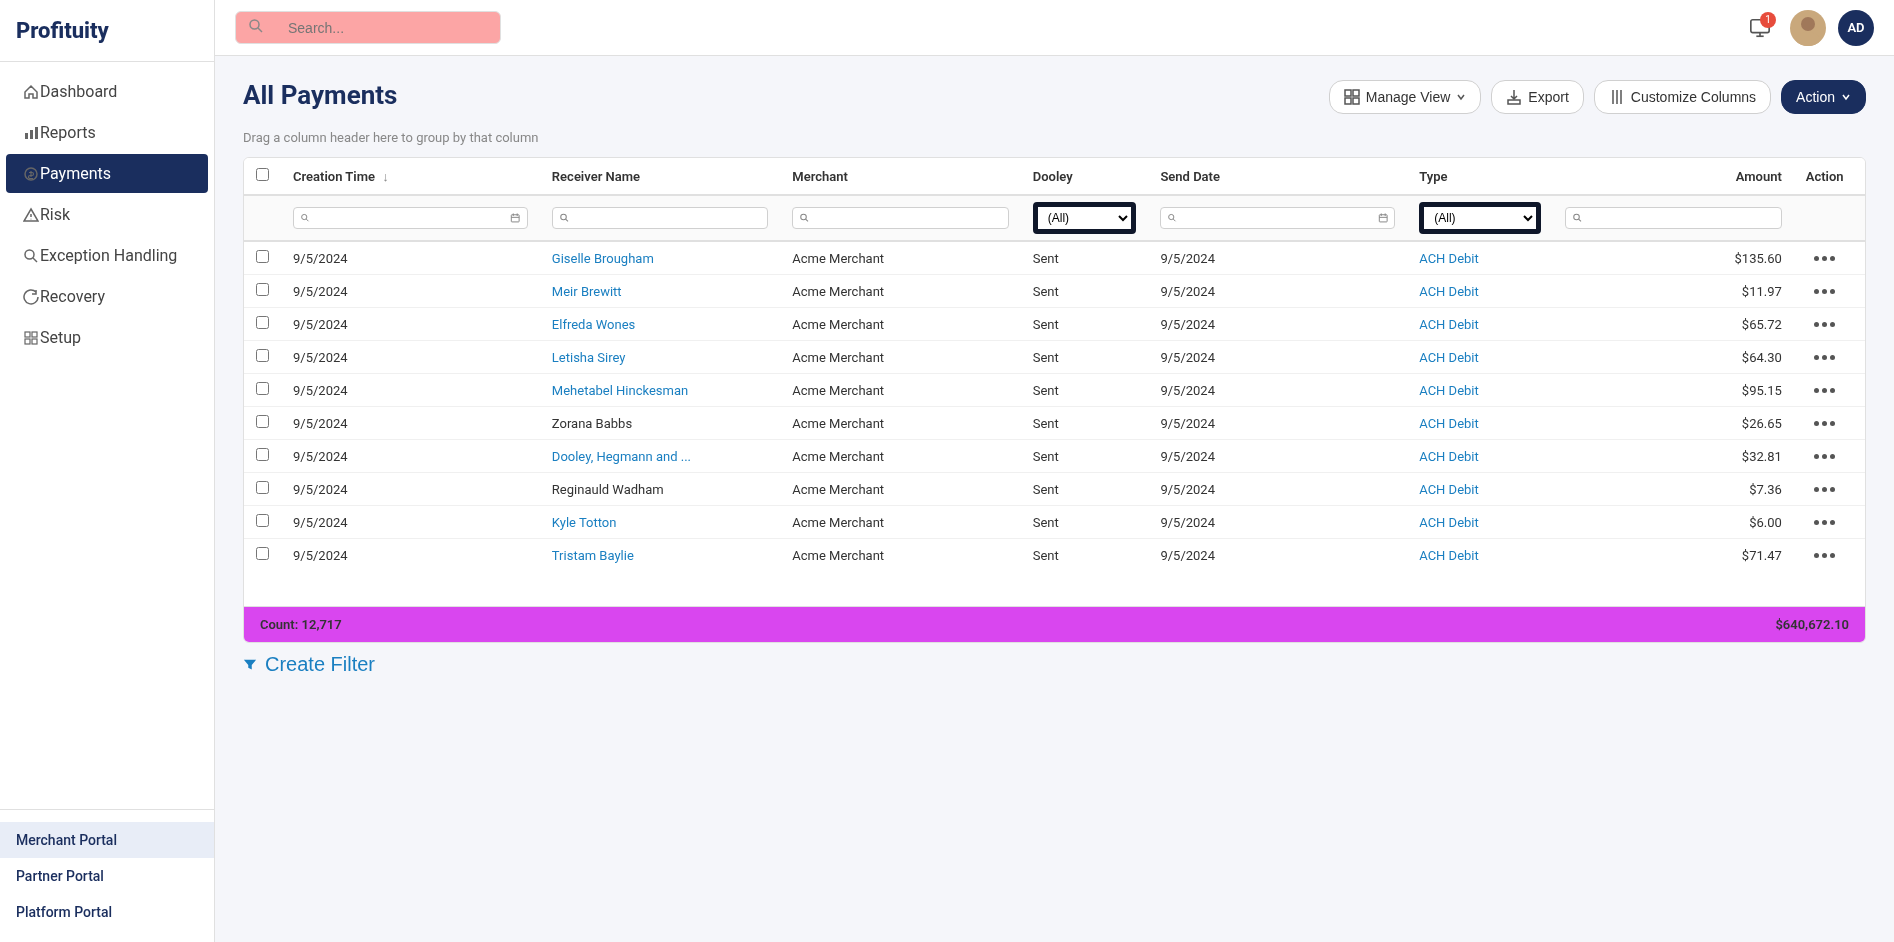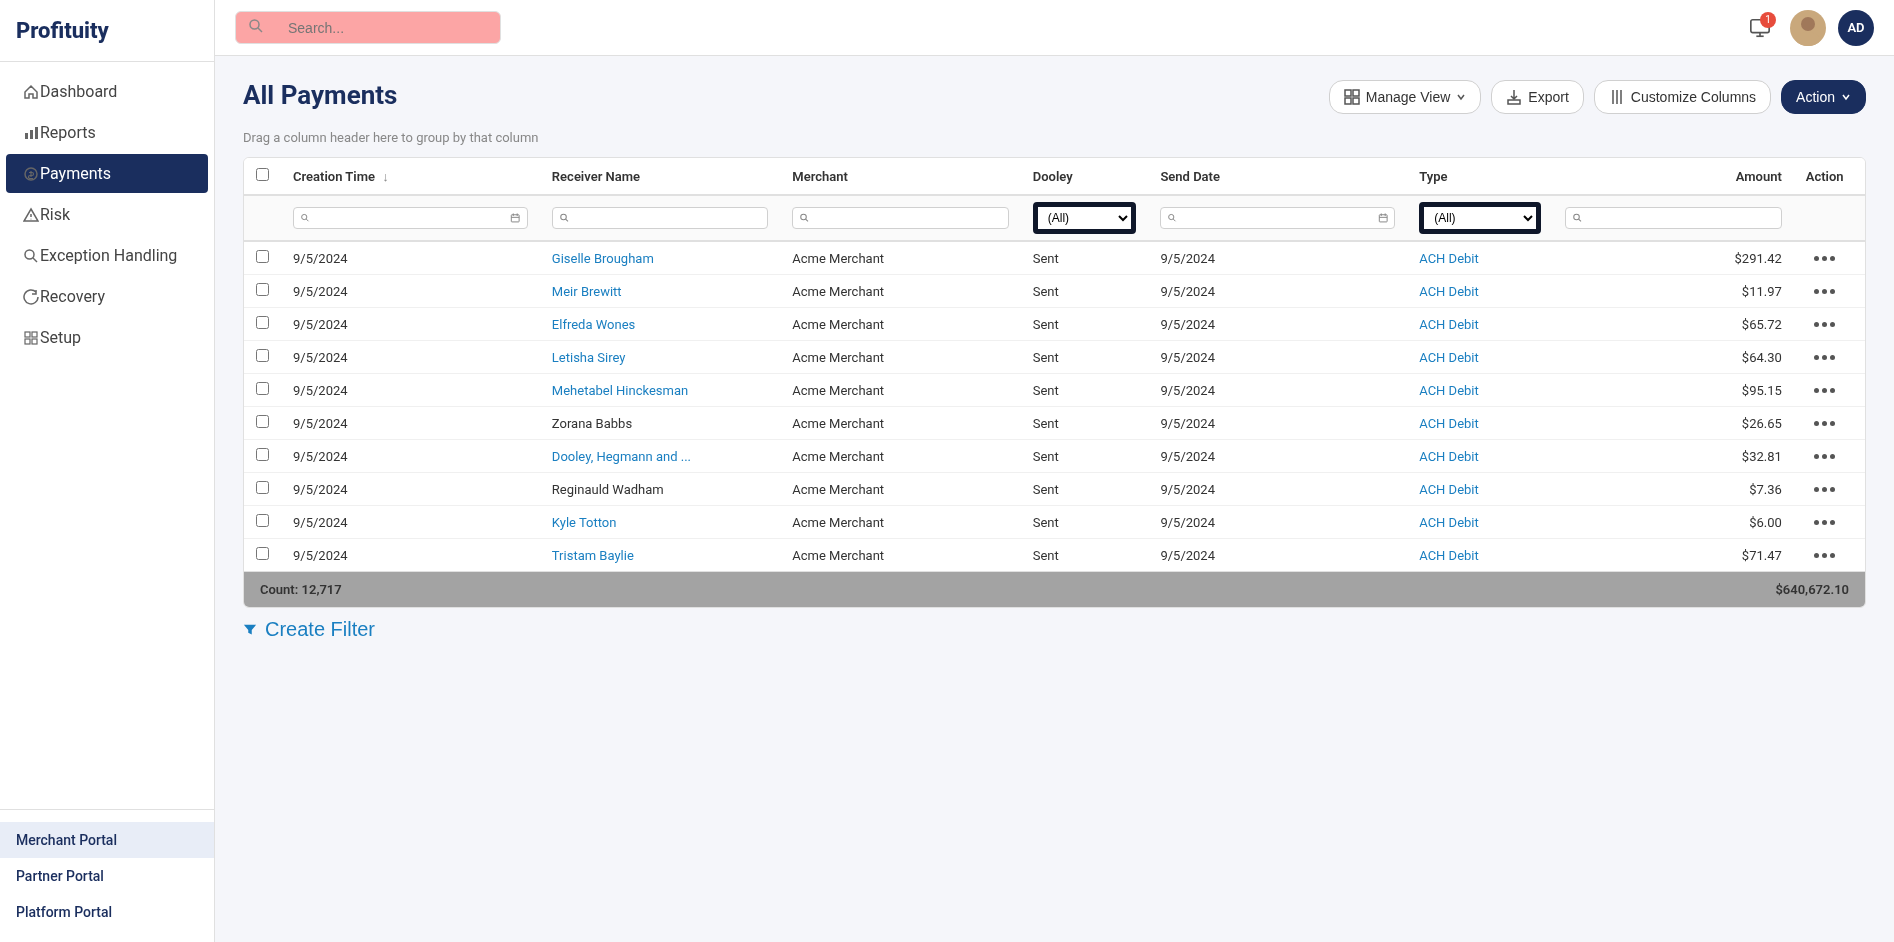--- a/index.html
+++ b/index.html
@@ -47,21 +47,21 @@
     td.amount-col { text-align: right; color: #333; }
     tr:last-child td { border-bottom: none; }
     .filter-row td { padding: 6px 12px; border-bottom: 1px solid #e0e0e0; background: #fafafa; }
     .filter-input { display: flex; align-items: center; gap: 4px; background: #fff; border: 1px solid #d0d0d0; border-radius: 4px; padding: 3px 6px; width: 100%; }
     .filter-input input { border: none; outline: none; font-size: 12px; width: 100%; background: none; }
     select.filter-sel { border: 5px solid #0f172a; border-radius: 4px; padding: 3px 6px; font-size: 12px; background: #fff; outline: none; width: 100%; }
     .link-blue { color: #1a7fc1; cursor: pointer; }
     .dots-btn { display: flex; gap: 3px; cursor: pointer; padding: 4px 8px; border-radius: 4px; }
     .dot { width: 5px; height: 5px; background: #555; border-radius: 50%; }
     .checkbox-cell { width: 32px; }
-    .table-footer { display: flex; align-items: flex-end; justify-content: space-between; padding: 10px 16px; border-top: 1px solid #e0e0e0; background: #a3a3a3; }
+    .table-footer { display: flex; align-items: flex-end; justify-content: space-between; padding: 10px 16px; border-top: 1px solid #e0e0e0; background: #d946ef; margin-top: 35px; }
     .count-text { font-size: 13px; font-weight: 600; color: #333; }
     .total-amount { font-size: 13px; font-weight: 600; color: #333; }
     .filter-bar { display: flex; align-items: center; gap: 8px; padding: 10px 0; }
     .create-filter-btn { color: #1a7fc1; font-size: 20px; cursor: pointer; background: none; border: none; display: flex; align-items: center; gap: 6px; }
     .sort-icon { color: #888; margin-left: 4px; }
 
     
     .icon-svg { width: 16px; height: 16px; }
   </style>
 </head>
@@ -312,21 +312,21 @@
         </thead>
         <tbody id="table-body">
         <tr>
     <td class="checkbox-cell"><input type="checkbox" style=""></td>
     <td>9/5/2024</td>
     <td><span class="link-blue">Giselle Brougham</span></td>
     <td>Acme Merchant</td>
     <td>Sent</td>
     <td>9/5/2024</td>
     <td><span class="link-blue">ACH Debit</span></td>
-    <td class="amount-col">$291.42</td>
+    <td class="amount-col">$135.60</td>
     <td>
       <div class="dots-btn">
         <div class="dot"></div>
         <div class="dot"></div>
         <div class="dot"></div>
       </div>
     </td>
   </tr>
             <tr>
     <td class="checkbox-cell"><input type="checkbox" style=""></td>

